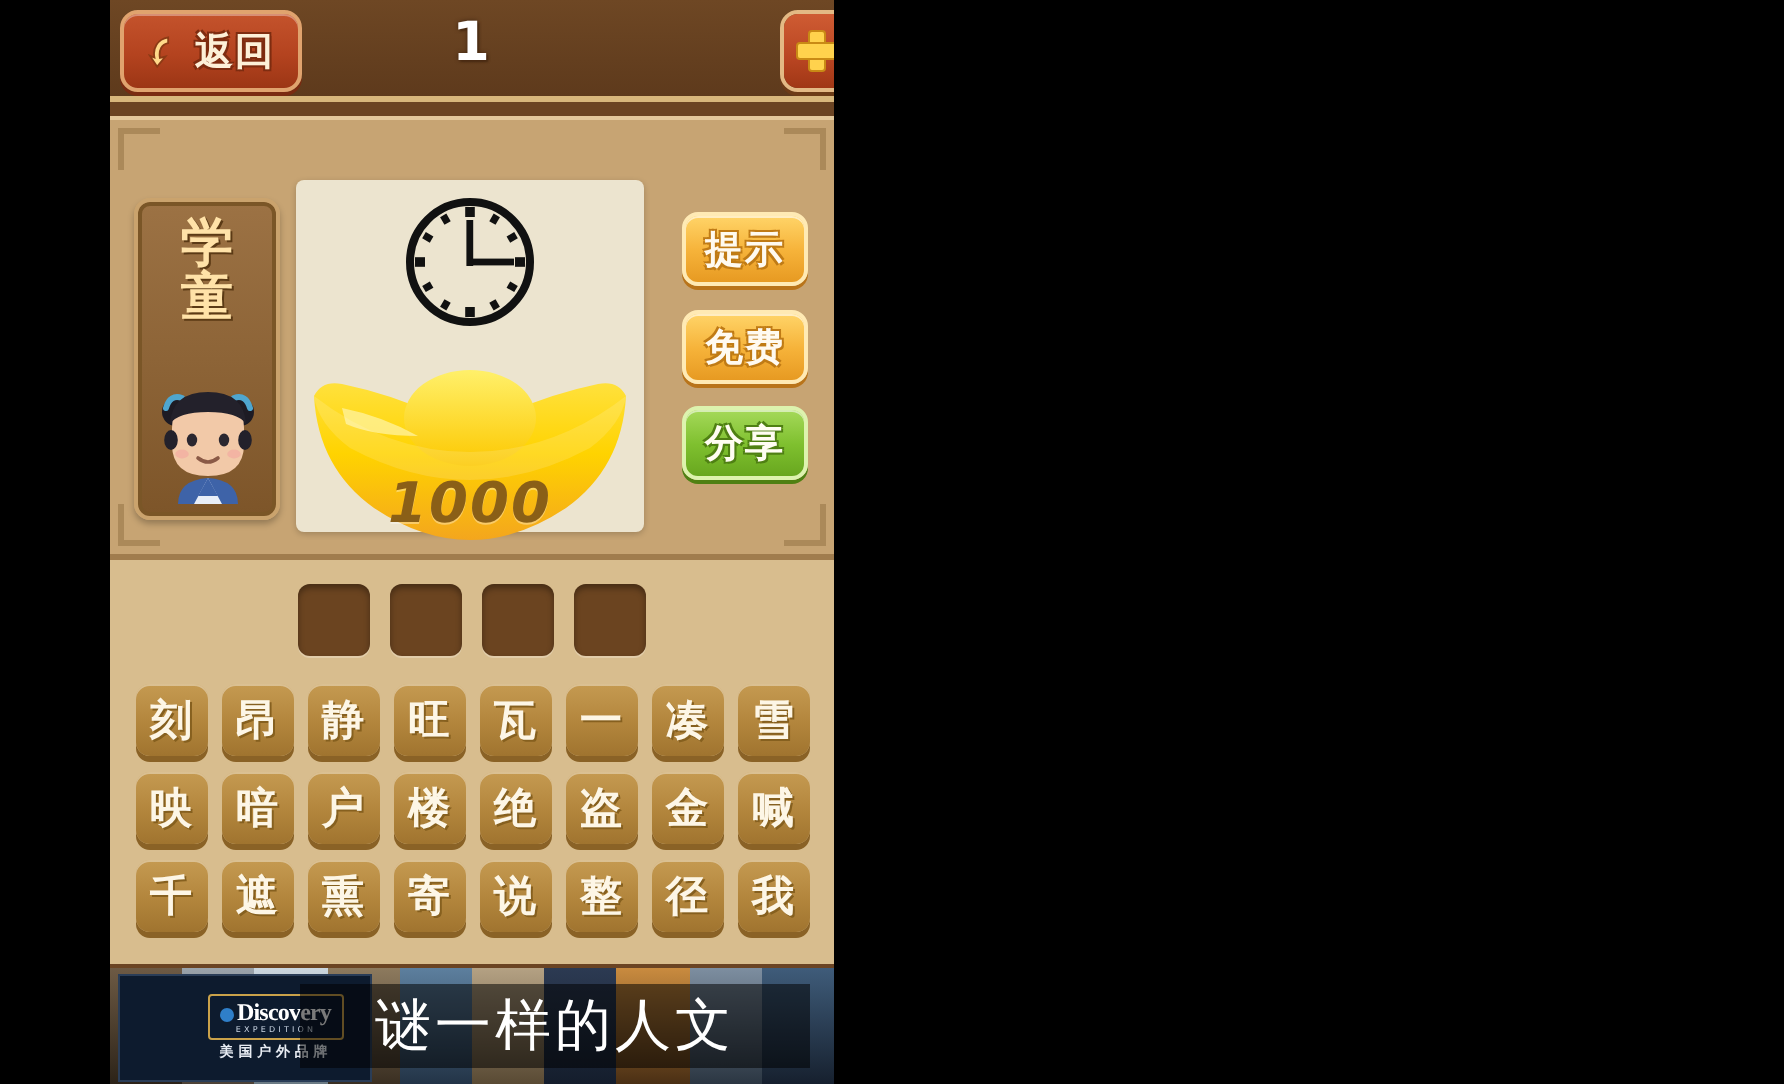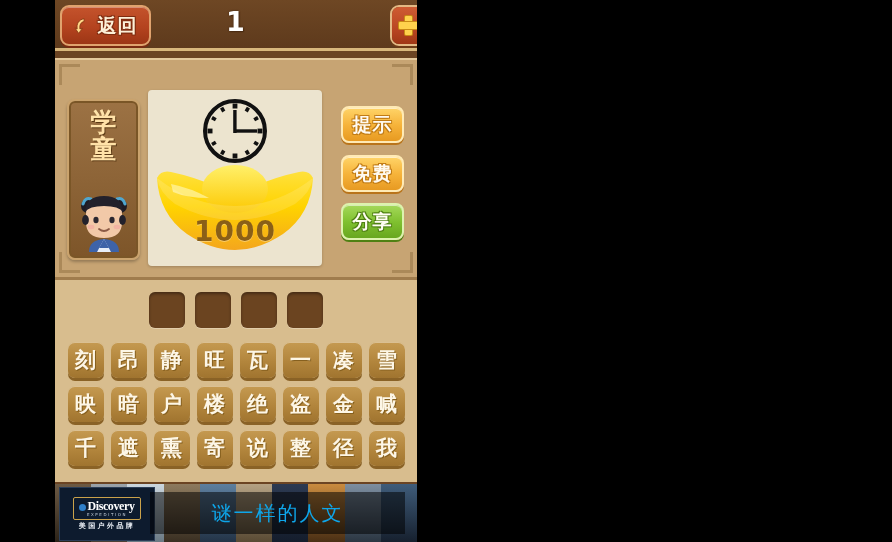--- a/index.html
+++ b/index.html
@@ -59,21 +59,21 @@
      overflow:hidden;cursor:pointer;}
   .plaque .rank{position:absolute;left:0;top:8px;width:100%;text-align:center;color:#ffe2a8;
      font-size:26px;font-weight:bold;line-height:1.05;letter-spacing:0;
      text-shadow:1px 1px 0 #5b3a15;}
   .plaque .rank span{display:block;}
   .avatar{position:absolute;left:50%;transform:translateX(-50%);bottom:6px;width:58px;height:62px;}
 
   .card{position:absolute;left:93px;top:30px;width:174px;height:176px;background:#ece4cf;
      border-radius:4px;box-shadow:0 1px 3px rgba(0,0,0,.2);}
   .clock{position:absolute;left:50%;transform:translateX(-50%);top:6px;width:70px;height:70px;}
-  .ingot{position:absolute;left:50%;transform:translateX(-50%);top:72px;width:160px;height:92px;}
+  .ingot{position:absolute;left:50%;transform:translateX(-50%);top:92px;width:160px;height:92px;font-style:italic;}
   .ingot .val{position:absolute;left:0;bottom:6px;width:100%;text-align:center;
      color:#8a5f17;font-size:28px;font-weight:bold;letter-spacing:1px;
      text-shadow:0 1px 0 rgba(255,255,255,.35);}
 
   .sidebtn{position:absolute;right:13px;width:59px;height:33px;border-radius:8px;
      display:flex;align-items:center;justify-content:center;cursor:pointer;
      font-size:19px;font-weight:bold;letter-spacing:1px;}
   .sb-orange{background:linear-gradient(180deg,#ffd468 0%,#f6b33a 52%,#e79a22 100%);
      border:2px solid #ffeab4;box-shadow:0 2px 0 #b9741a, inset 0 1px 0 rgba(255,255,255,.6);
      color:#fffaf0;text-shadow:1px 1px 0 #c07b15,-1px -1px 0 #c07b15,1px -1px 0 #c07b15,-1px 1px 0 #c07b15;}
@@ -98,32 +98,32 @@
      display:flex;align-items:center;justify-content:center;cursor:pointer;
      color:#fdf6e6;font-size:21px;font-weight:bold;
      text-shadow:1px 1px 0 #86601f;}
 
   
   #ad{position:absolute;left:55px;top:484px;width:362px;height:58px;overflow:hidden;
      background:#14243a;cursor:pointer;}
   .adphotos{position:absolute;left:0;top:0;width:362px;height:58px;display:flex;}
   .adphotos i{display:block;height:58px;flex:1 1 auto;}
   .adlogo{position:absolute;left:4px;top:3px;width:94px;height:52px;background:#0d1b2e;
-     border:1px solid #2a3d57;display:flex;flex-direction:column;align-items:center;justify-content:center;gap:2px;}
+     border:1px solid #2a3d57;display:flex;flex-direction:column;align-items:center;justify-content:center;gap:2px;padding-left:31px;}
   .adlogo .dv{position:relative;background:#0d1b2e;border:1px solid #caa24a;border-radius:2px;
      padding:2px 5px 1px 5px;display:flex;flex-direction:column;align-items:center;}
   .adlogo .dv .w{color:#ffffff;font-size:12px;font-weight:bold;letter-spacing:-.4px;line-height:12px;
      font-family:"Liberation Serif",serif;}
   .adlogo .dv .w .dot{display:inline-block;width:7px;height:7px;border-radius:50%;background:#2f7fc9;
      margin-right:1px;vertical-align:middle;}
   .adlogo .dv .e{color:#c9d4e2;font-size:4px;letter-spacing:1.6px;line-height:6px;}
   .adlogo .cn{color:#e7ecf3;font-size:7px;letter-spacing:2.4px;line-height:9px;font-weight:bold;}
   .adoverlay{position:absolute;left:95px;top:8px;width:255px;height:42px;
      background:rgba(0,0,0,.52);display:flex;align-items:center;justify-content:center;}
-  .adoverlay .t{color:#0ea5e9;font-size:20px;letter-spacing:2px;}
+  .adoverlay .t{color:#ffffff;font-size:28px;letter-spacing:2px;}
 </style>
 </head>
 <body>
 
 <div id="screen">
  <div id="app">
 
   <div id="topbar">
 
     <div class="backbtn">

